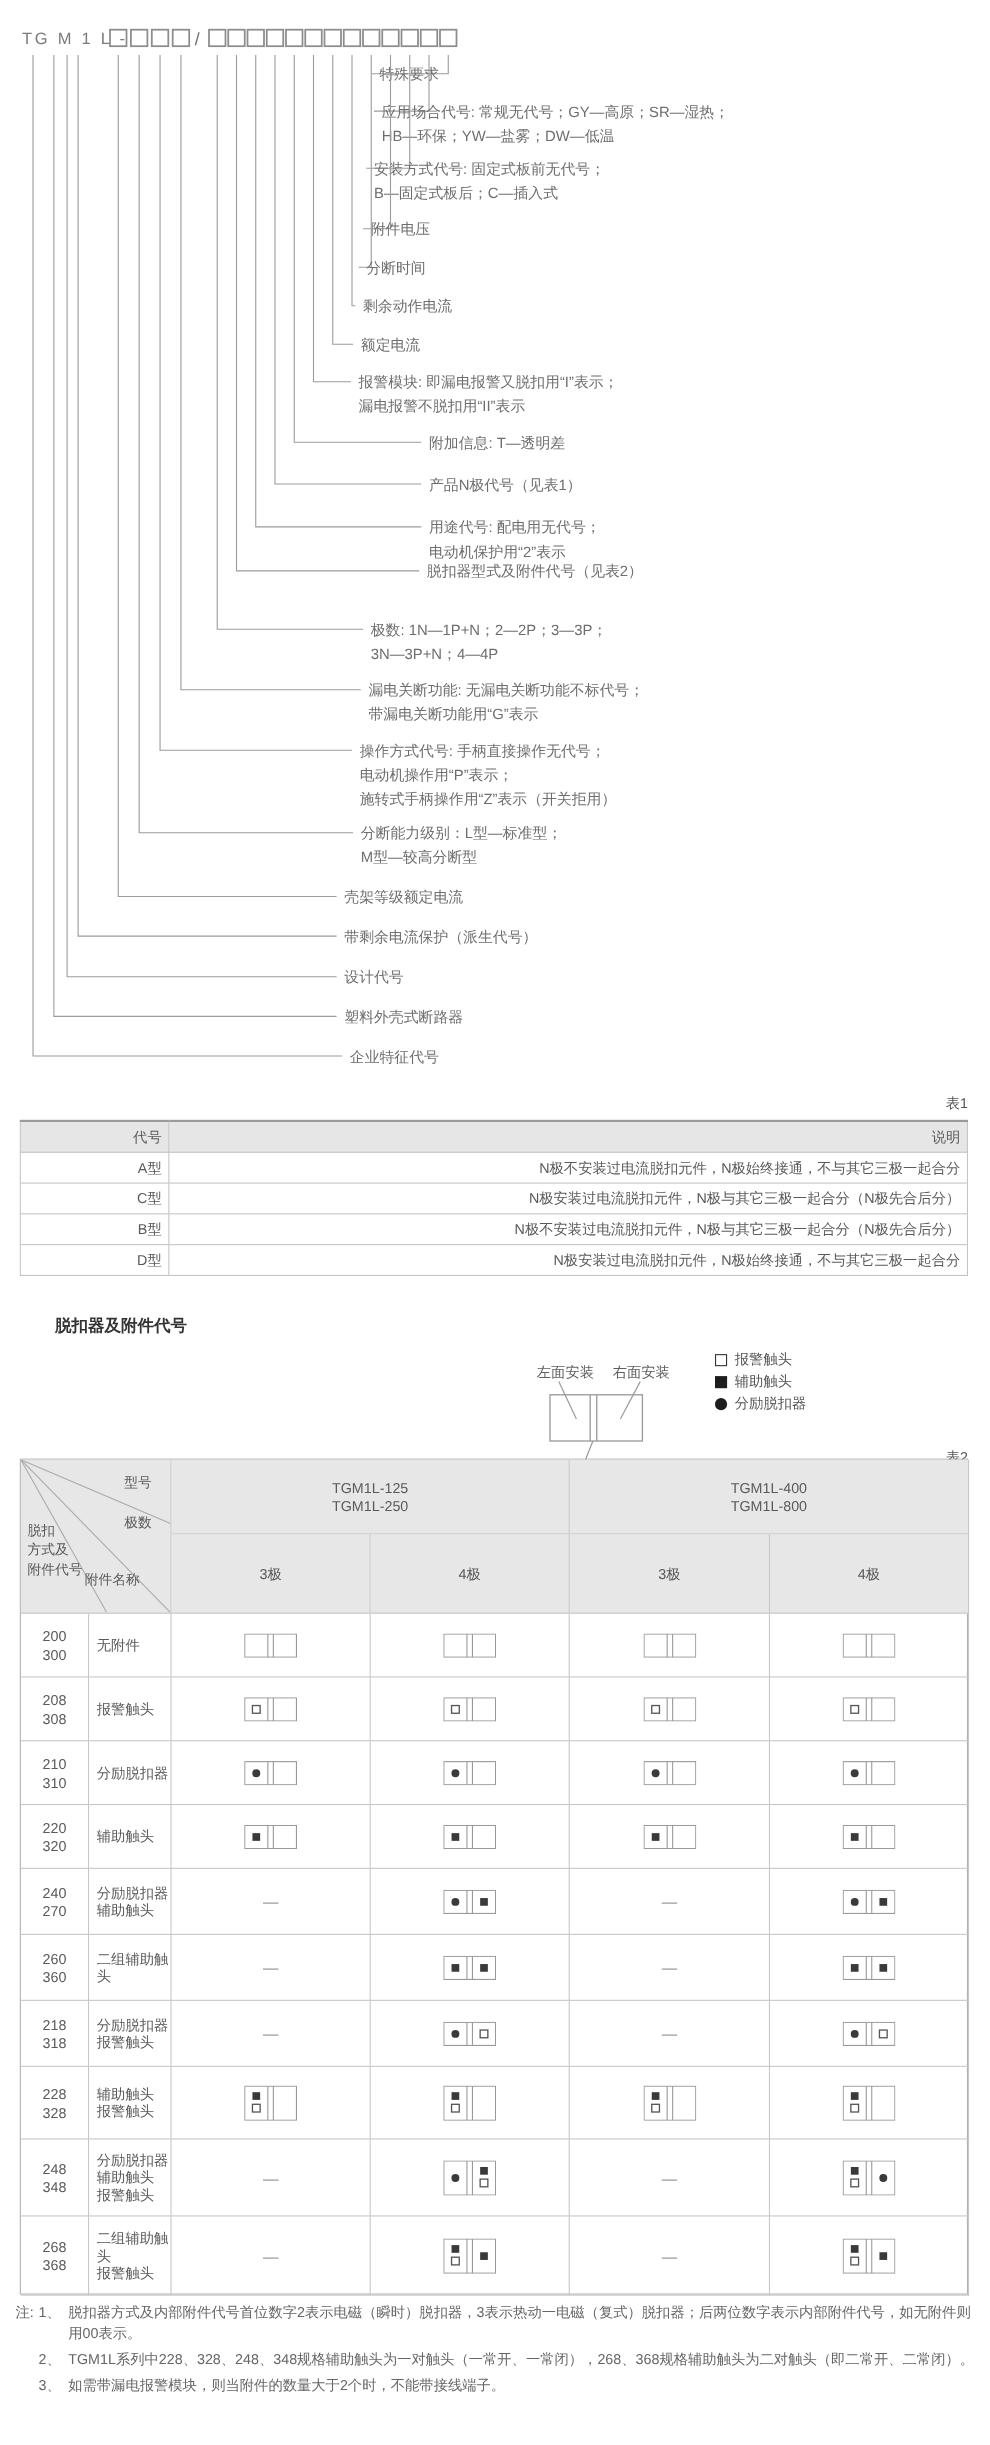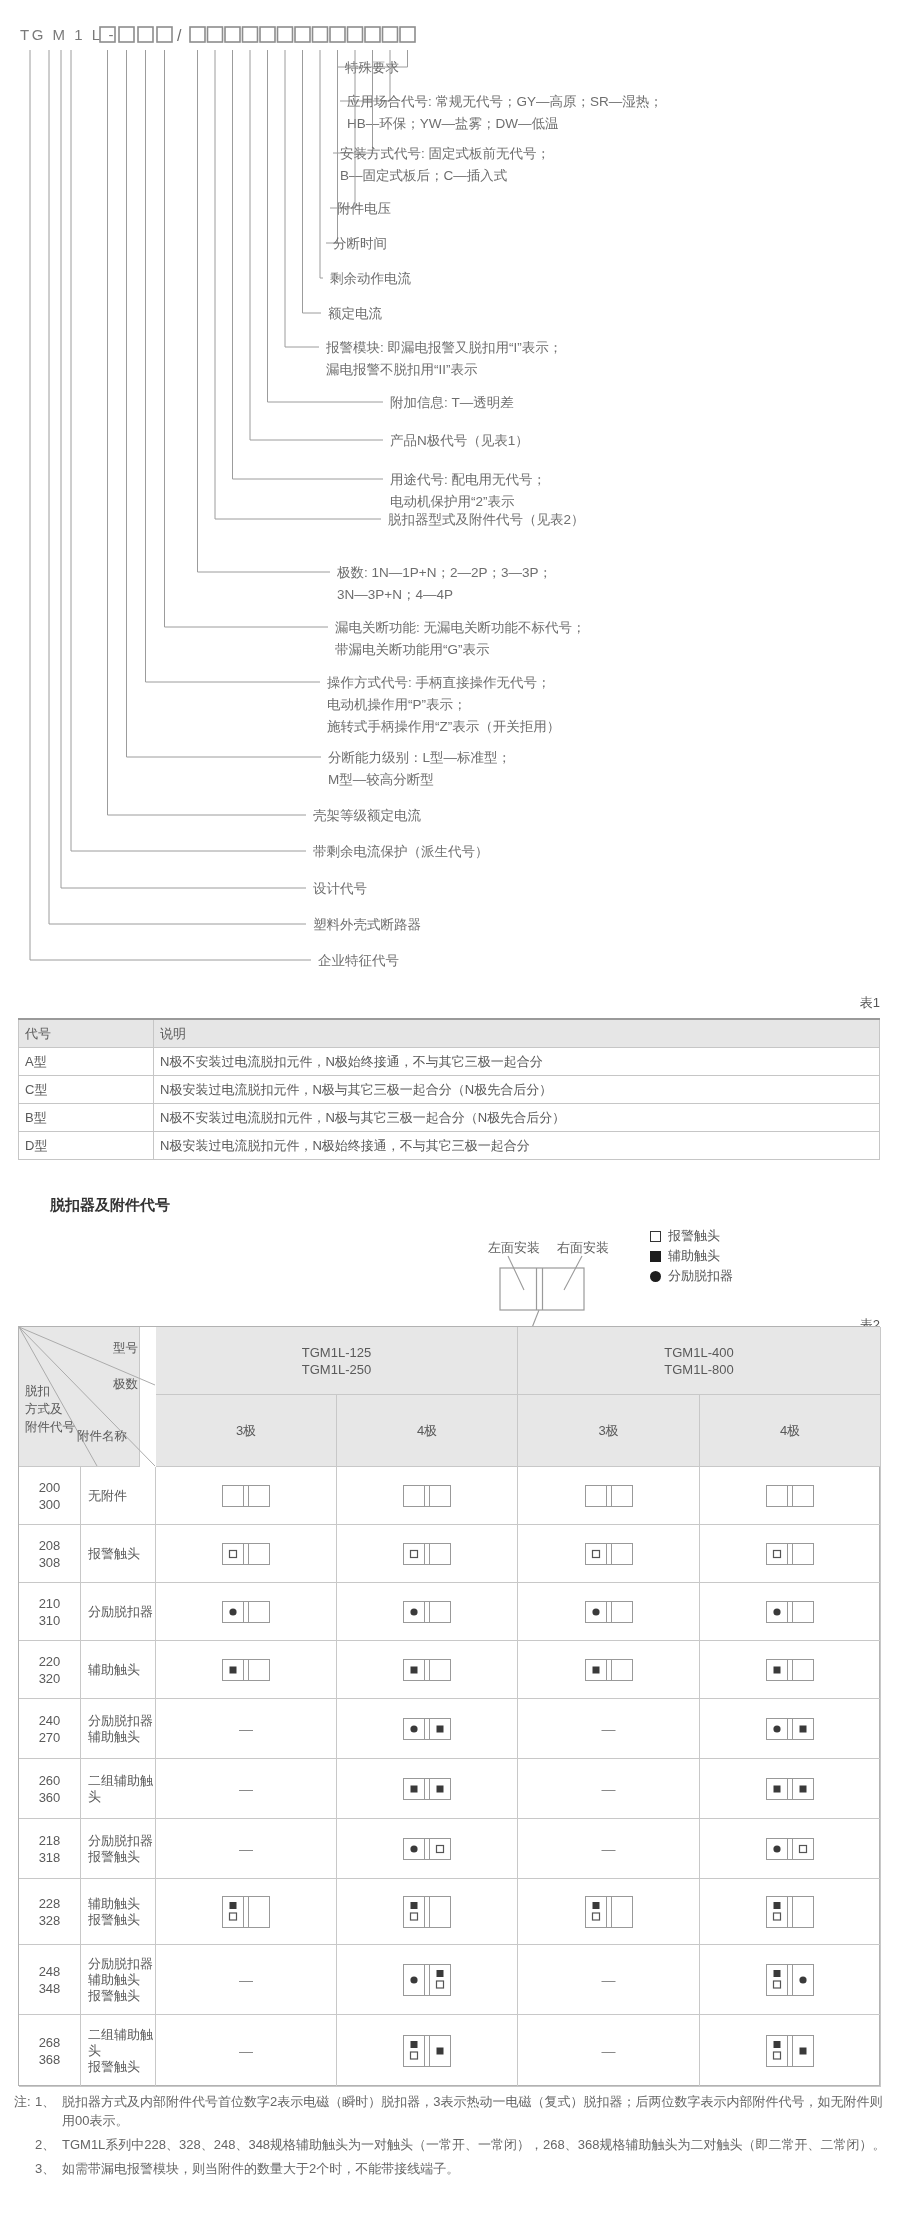--- a/index.html
+++ b/index.html
@@ -6,21 +6,21 @@
   body{width:900px;height:2223px;position:relative;overflow:hidden;
        font-family:"Liberation Sans","DejaVu Sans",sans-serif;color:#666;}
   .abs{position:absolute;}
   
   #model-svg text{fill:#6e6e6e;font-size:13.5px;font-family:"Liberation Sans","DejaVu Sans",sans-serif;}
   #model-svg .prefix{fill:#7a7a7a;font-size:15px;letter-spacing:2.5px;}
   
   .tbl-tag{width:862px;left:18px;text-align:right;font-size:13px;color:#555;}
   table.t1{border-collapse:collapse;width:862px;table-layout:fixed;}
   table.t1 th,table.t1 td{border:1px solid #c6c6c6;font-size:13px;color:#5a5a5a;
-      text-align:left;height:27px;font-weight:normal;padding:0 6px;}
+      text-align:right;height:27px;font-weight:normal;padding:0 6px;}
   table.t1 thead th{background:#e6e6e6;border-top:2px solid #9a9a9a;}
   
   .sec-heading{font-size:15px;font-weight:bold;color:#333;}
   .legend-row{display:flex;align-items:center;height:20px;}
   .sym{display:inline-block;width:11px;height:11px;margin-right:7px;box-sizing:border-box;}
   .sym.alarm{border:1.5px solid #333;background:#fff;}
   .sym.aux{background:#1d1d1d;}
   .sym.shunt{background:#1d1d1d;border-radius:50%;}
   .legend-label{font-size:13px;color:#555;}
   
@@ -172,21 +172,21 @@
       <span class="legend-label">辅助触头</span>
     </div>
     <div class="legend-row">
       <span class="sym shunt"></span>
       <span class="legend-label">分励脱扣器</span>
     </div>
   </div>
 
 <div class="abs tbl-tag" style="top:1300px;margin-top:16px;">表2</div>
 <div id="t2" style="left:18px;top:1326px;">
-    <div class="cell hdr" style="left: 0px; top: 0px; width: 121px; height: 140px; display: block; padding-left: 12px;">
+    <div class="cell hdr" style="left: 0px; top: 0px; width: 137px; height: 140px; display: block; padding-left: 12px;">
       <svg width="136" height="139" viewBox="0 0 136 139" style="position:absolute;left:0;top:0">
         <line x1="0" y1="0" x2="136" y2="58" stroke="#ababab" stroke-width="1"></line>
         <line x1="0" y1="0" x2="136" y2="139" stroke="#ababab" stroke-width="1"></line>
         <line x1="0" y1="0" x2="78" y2="139" stroke="#ababab" stroke-width="1"></line>
       </svg>
       <div class="corner-label" style="left:94px;top:12px;">型号</div>
       <div class="corner-label" style="left:94px;top:48px;">极数</div>
       <div class="corner-label" style="left:58px;top:100px;">附件名称</div>
       <div class="corner-label" style="left:6px;top:56px;line-height:16px;">脱扣</div>
       <div class="corner-label" style="left:6px;top:74px;line-height:16px;">方式及</div>

